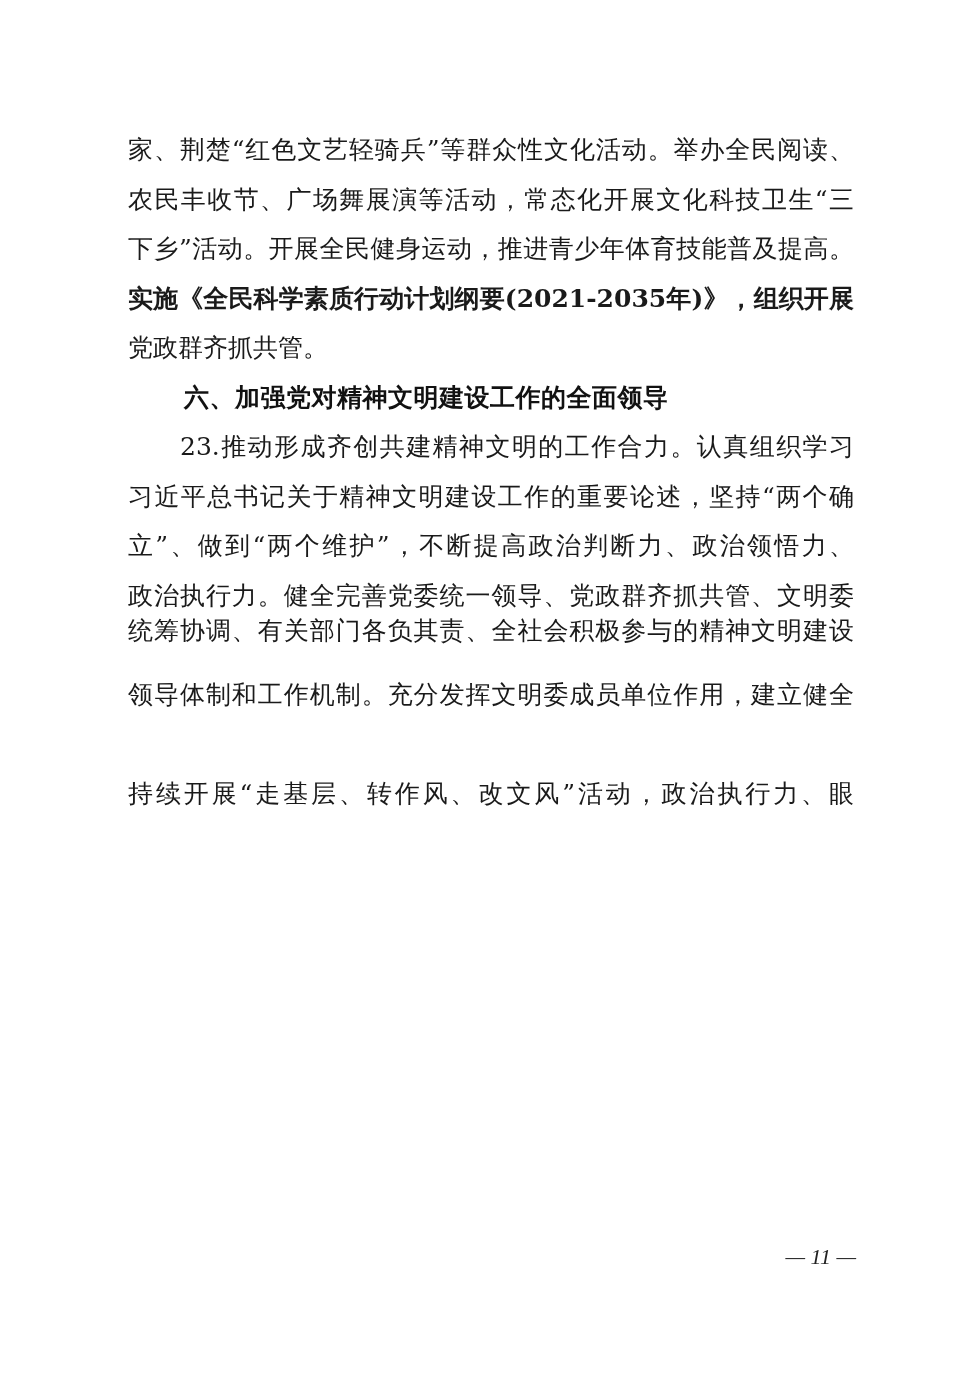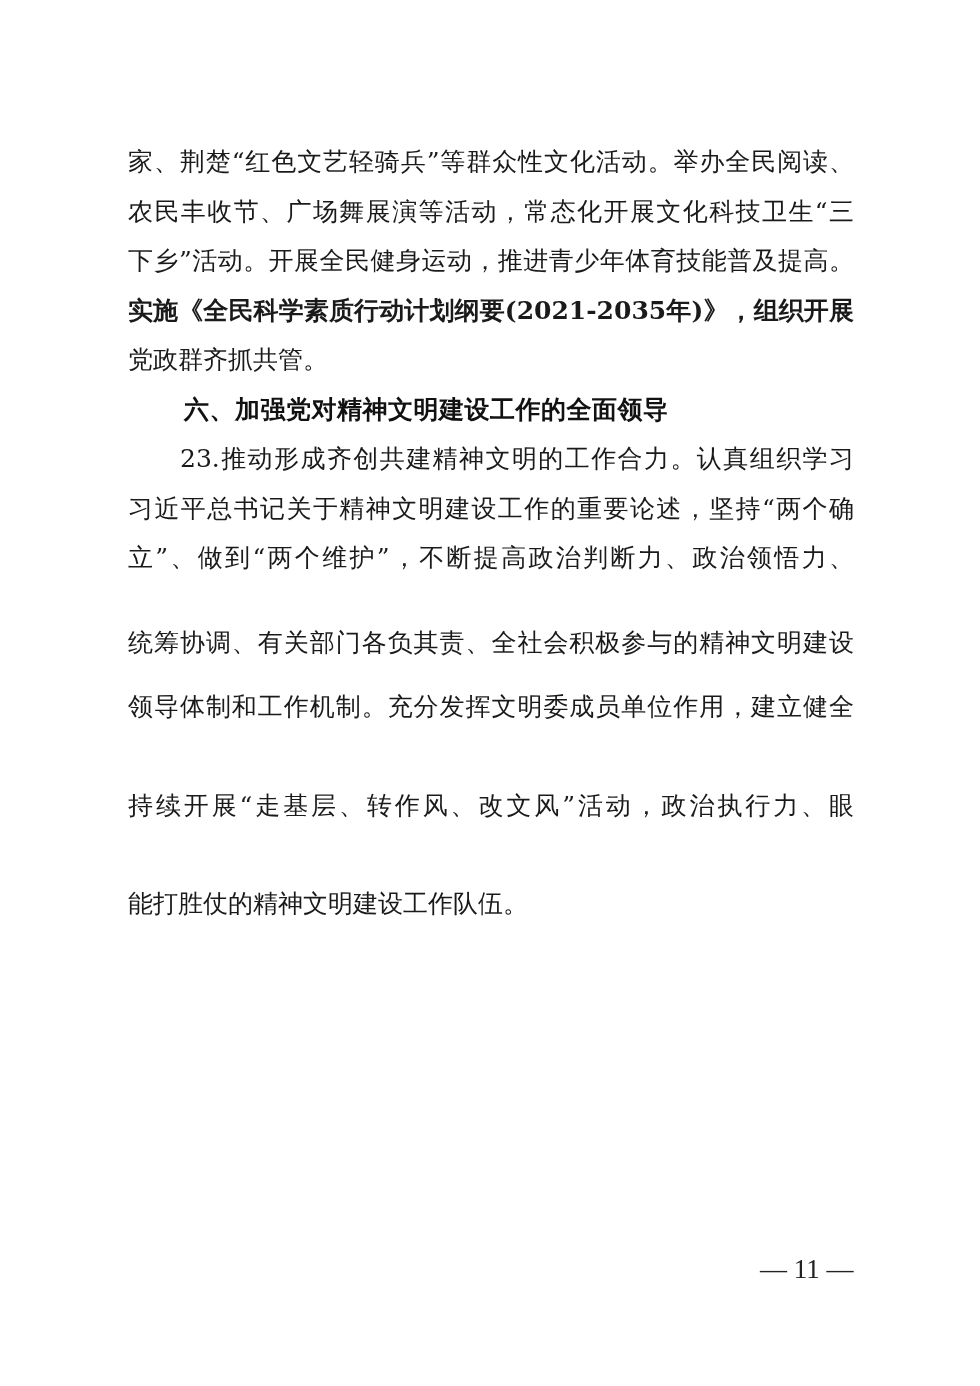--- a/index.html
+++ b/index.html
@@ -13,21 +13,20 @@
       position: relative;
       overflow: hidden;
       font-family: "DejaVu Serif", "Liberation Serif", serif;
       color: #1a1a1a;
     }
     .page {
       position: absolute;
       left: 0; top: 0;
       width: 980px; height: 994px;
       background: #ffffff;
-      margin-top: 12px;
     }
     .line {
       position: absolute;
       left: 128px;
       width: 726px;
       height: 40px;
       font-size: 25px;
       line-height: 40px;
       white-space: nowrap;
       text-align: justify;
@@ -52,44 +51,45 @@
     .line.indent {
       left: 180px;
       width: 674px;
     }
     .page-number {
       position: absolute;
       left: 760px;
       top: 1242px;
       width: 96px;
       height: 30px;
-      font-size: 27px;
+      font-size: 22px;
       line-height: 30px;
-      text-align: left;
+      text-align: right;
       color: #222222;
       font-family: "Liberation Serif", "DejaVu Serif", serif;
       white-space: nowrap;
+      font-style: italic;
     }
   </style>
 </head>
 <body>
 
 <div class="page">
 
   <div class="line" style="top:130px;">家、荆楚“红色文艺轻骑兵”等群众性文化活动。举办全民阅读、</div>
   <div class="line" style="top:229px;">下乡”活动。开展全民健身运动，推进青少年体育技能普及提高。</div>
   <div class="line" style="top:180px;">农民丰收节、广场舞展演等活动，常态化开展文化科技卫生“三</div>
   <div class="line" style="top:279px;font-weight:bold;">实施《全民科学素质行动计划纲要(2021-2035年)》，组织开展</div>
   <div class="line last" style="top:328px;">党政群齐抓共管。</div>
 
   <div class="heading" style="top:378px;">六、加强党对精神文明建设工作的全面领导</div>
 
   <div class="line indent" style="top:427px;">23.推动形成齐创共建精神文明的工作合力。认真组织学习</div>
   <div class="line" style="top:477px;">习近平总书记关于精神文明建设工作的重要论述，坚持“两个确</div>
   <div class="line" style="top:526px;">立”、做到“两个维护”，不断提高政治判断力、政治领悟力、</div>
+  <div class="line" style="top:576px;">政治执行力。健全完善党委统一领导、党政群齐抓共管、文明委</div>
   <div class="line" style="top:611px;">统筹协调、有关部门各负其责、全社会积极参与的精神文明建设</div>
   <div class="line" style="top:675px;">领导体制和工作机制。充分发挥文明委成员单位作用，建立健全</div>
   <div class="line" style="top:774px;">持续开展“走基层、转作风、改文风”活动，政治执行力、眼</div>
-  <div class="line last" style="top:872px;">能打胜仗的精神文明建设工作队伍。</div>
 
   <div class="page-number">— 11 —</div>
 
 </div>
 
 </body></html>

